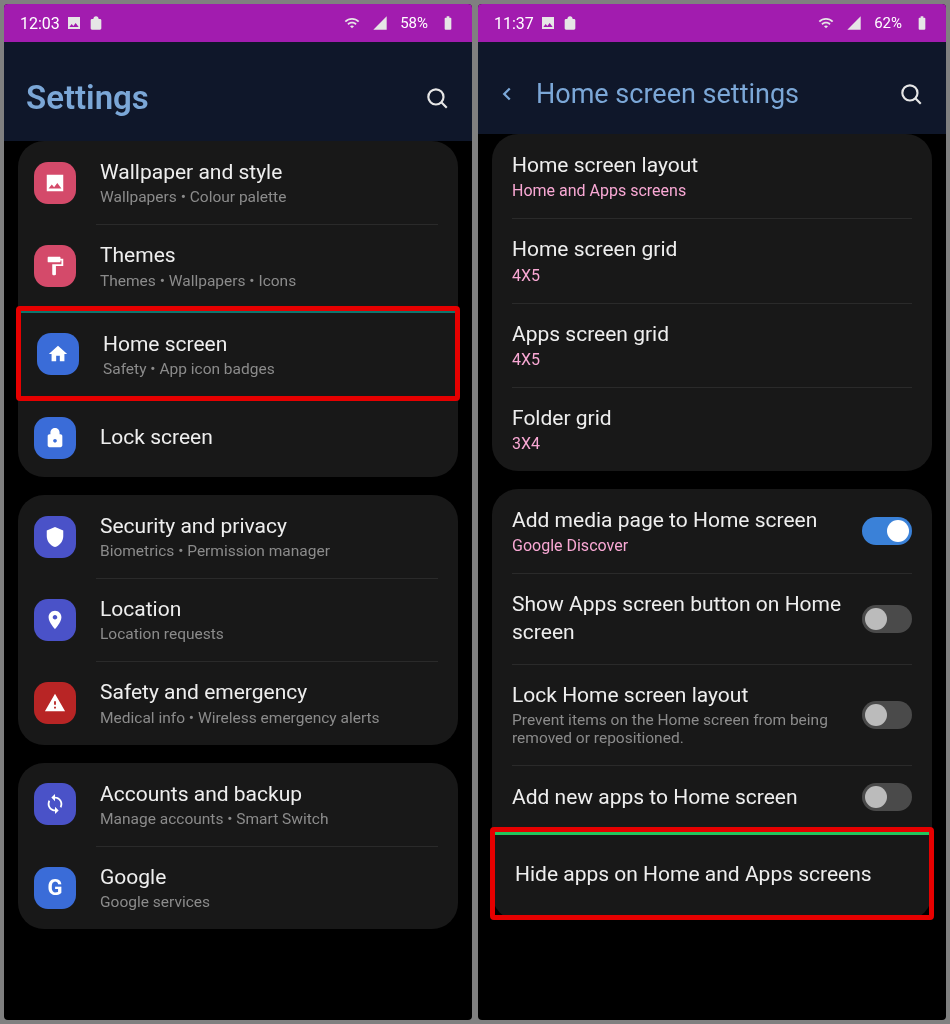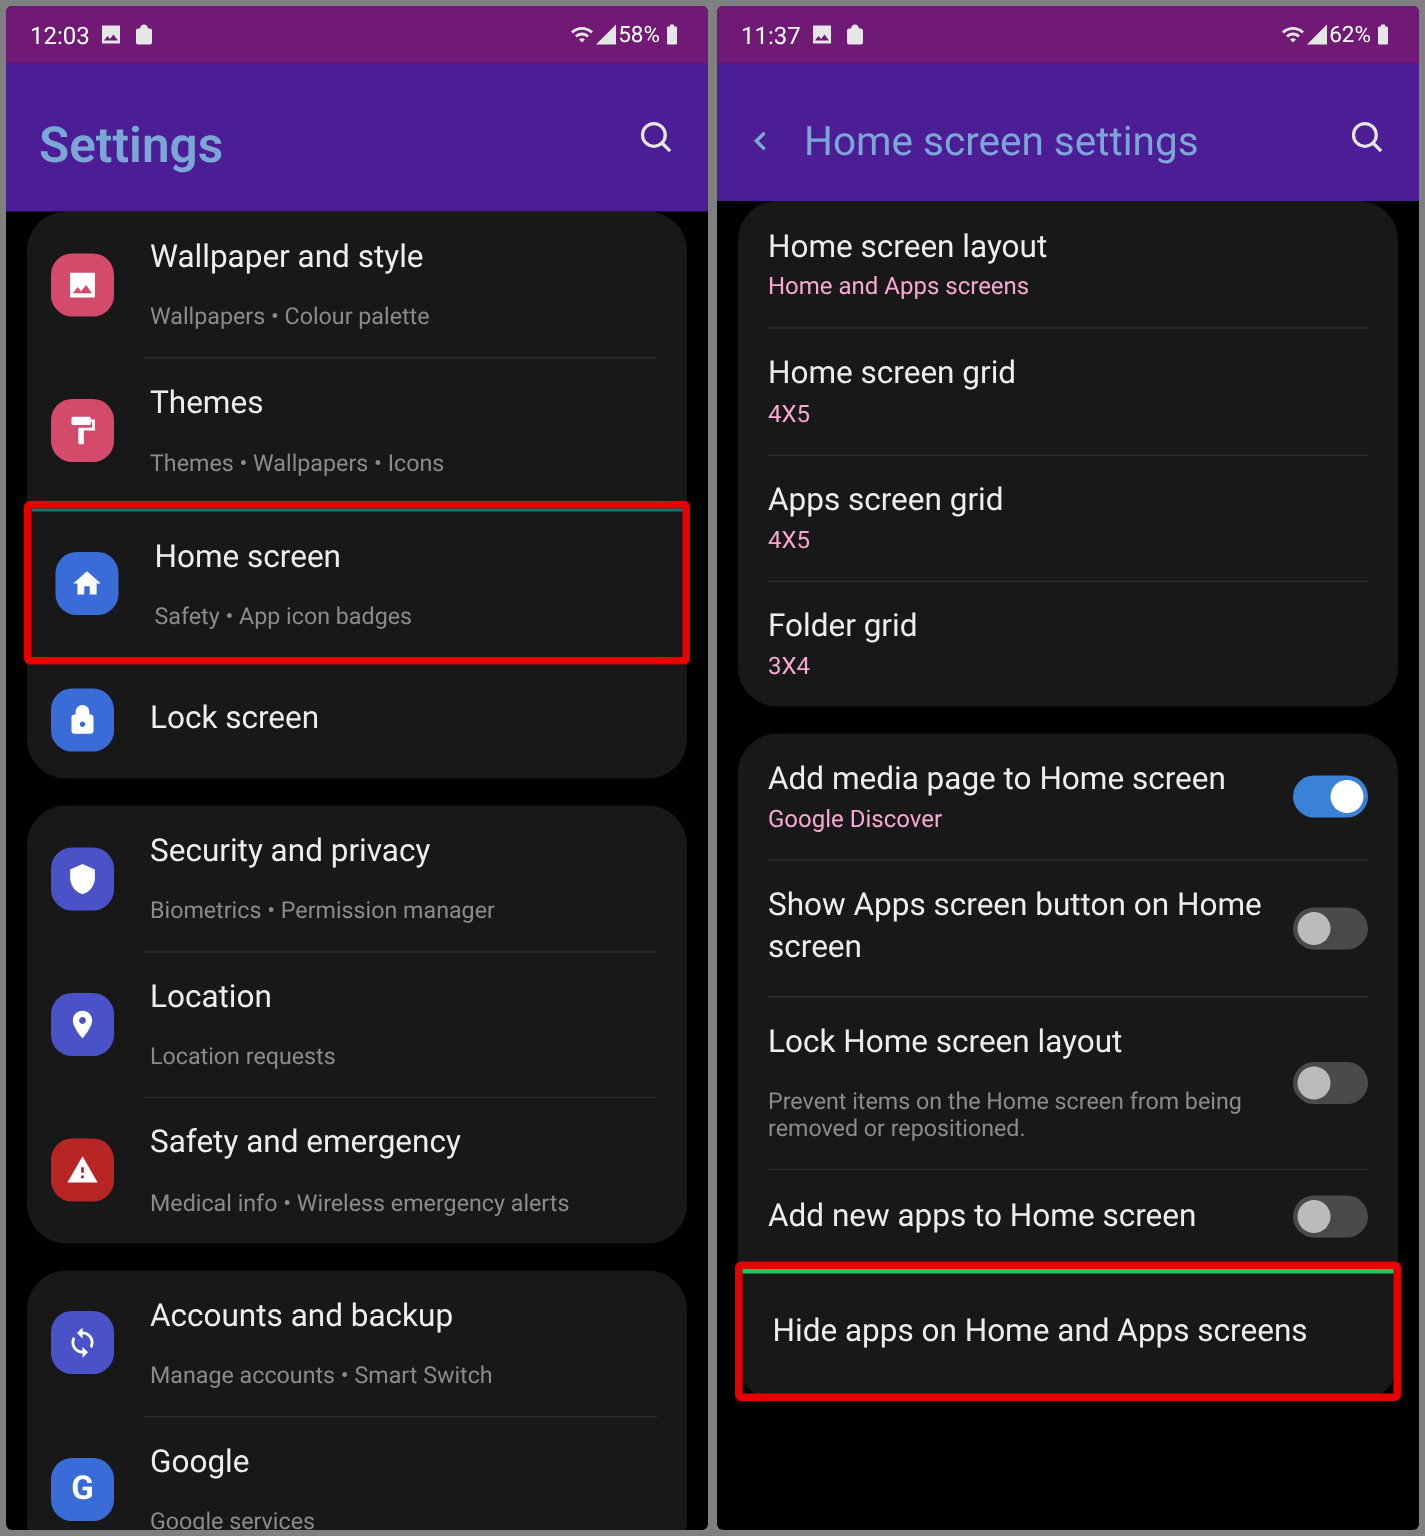--- a/index.html
+++ b/index.html
@@ -20,44 +20,44 @@
     display: flex;
     flex-direction: column;
     position: relative;
   }
   .status-bar {
     height: 38px;
     display: flex;
     justify-content: space-between;
     align-items: center;
     padding: 0 16px;
-    background: #701a75;
+    background: #a21caf;
   }
   .status-left {
     display: flex;
     align-items: center;
     gap: 6px;
     color: #fff;
     font-size: 16px;
     font-weight: 400;
   }
   .status-right {
     display: flex;
     align-items: center;
-    gap: 0;
+    gap: 12px;
     color: #fff;
     font-size: 15px;
   }
   .status-icon { width: 16px; height: 16px; fill: #e6e6e6; }
   .header {
     padding: 36px 22px 24px 22px;
     display: flex;
     justify-content: space-between;
-    align-items: flex-start;
-    background: #4c1d95;
+    align-items: center;
+    background: #0f172a;
   }
   .header-with-back {
     padding: 36px 22px 24px 18px;
   }
   .header-title {
     color: #7ba7d7;
     font-size: 33px;
     font-weight: 600;
   }
   .header-title-sub {
@@ -120,21 +120,21 @@
   .list-title {
     color: #eeeeee;
     font-size: 21px;
     font-weight: 400;
     line-height: 1.3;
   }
   .list-sub {
     color: #8b8b8b;
     font-size: 15.5px;
     font-weight: 400;
-    margin-top: 16px;
+    margin-top: 2px;
   }
   .list-sub-blue {
     color: #f9a8d4;
     font-size: 16px;
     font-weight: 400;
     margin-top: 2px;
   }
   .highlight-box {
     border: 5px solid #e60000;
     border-radius: 4px;

